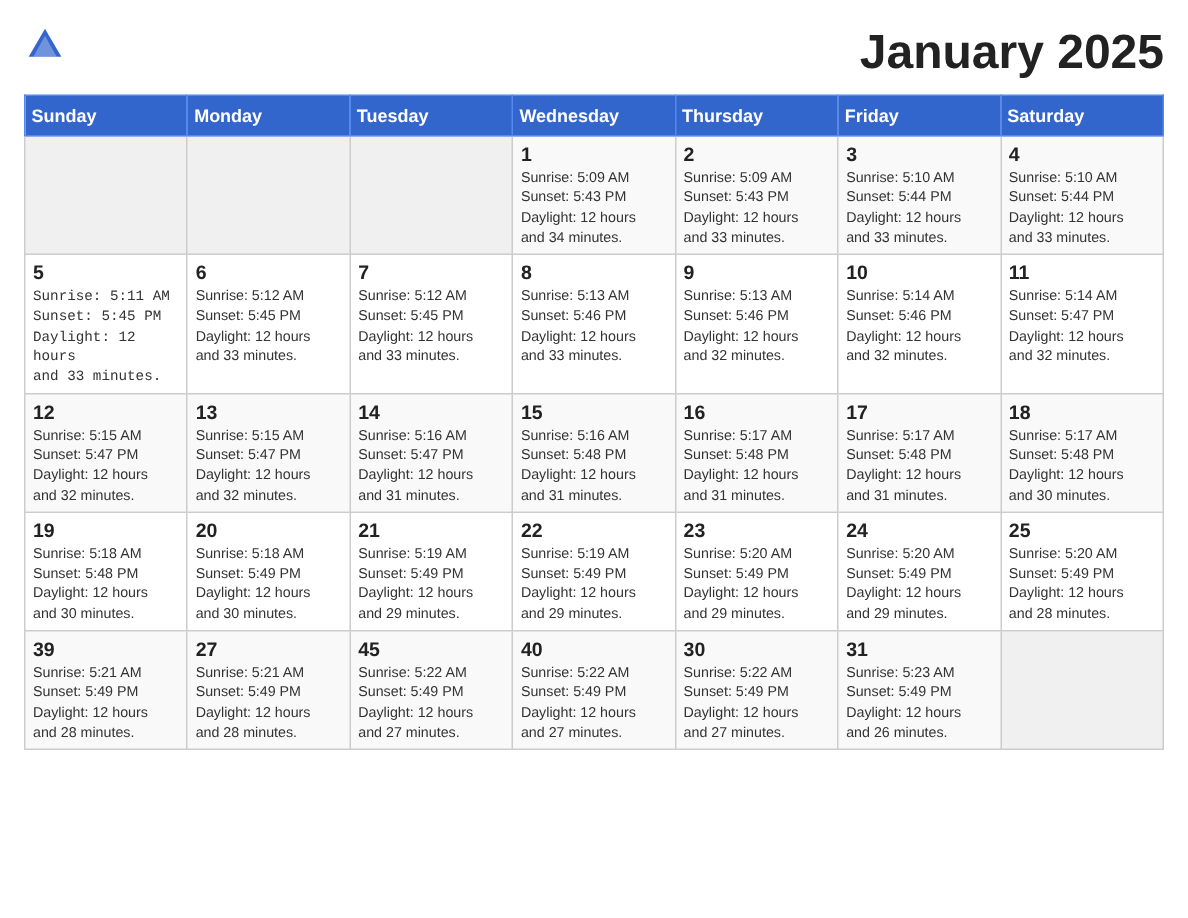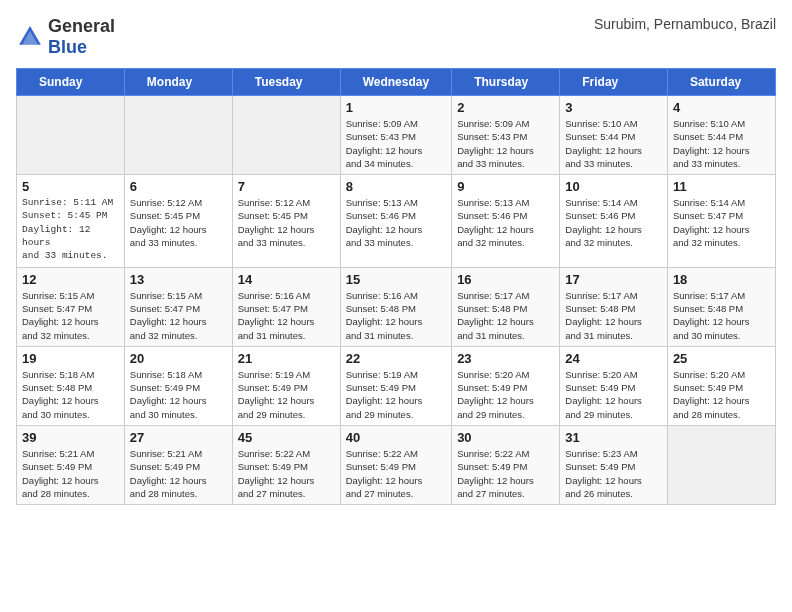--- a/index.html
+++ b/index.html
@@ -50,21 +50,21 @@
     .calendar {
       width: 100%;
       border-collapse: collapse;
       border: 1px solid #ccc;
     }
     .calendar th {
       background-color: #3366cc;
       color: #fff;
       font-size: 12px;
       font-weight: bold;
-      padding: 6px 22px;
+      padding: 6px 4px;
       text-align: left;
       border: 1px solid #5588ee;
     }
     .calendar td {
       vertical-align: top;
       width: calc(100% / 7);
       min-height: 80px;
       padding: 4px 5px;
       border: 1px solid #ccc;
       font-size: 10px;
@@ -95,27 +95,23 @@
   </style>
 </head>
 <body>
 
 <div class="header-area">
   <div class="logo">
     <svg class="logo-icon" viewBox="0 0 36 36">
       <polygon points="18,4 32,28 4,28" fill="#3366cc"></polygon>
       <polygon points="18,10 28,28 8,28" fill="#fff" opacity="0.3"></polygon>
     </svg>
-    <div>
-      <span class="logo-text-general">General</span><br>
-      <span class="logo-text-blue">Blue</span>
-    </div>
   </div>
   <div class="title-area">
-    <div class="subtitle">Surubim, Pernambuco, Brazil</div>
+    <div class="month-title">January 2025</div>
   </div>
 </div>
 
 <table class="calendar">
   <thead>
     <tr>
     <th>Sunday</th>
         <th>Monday</th>
         <th>Tuesday</th>
         <th>Wednesday</th>

